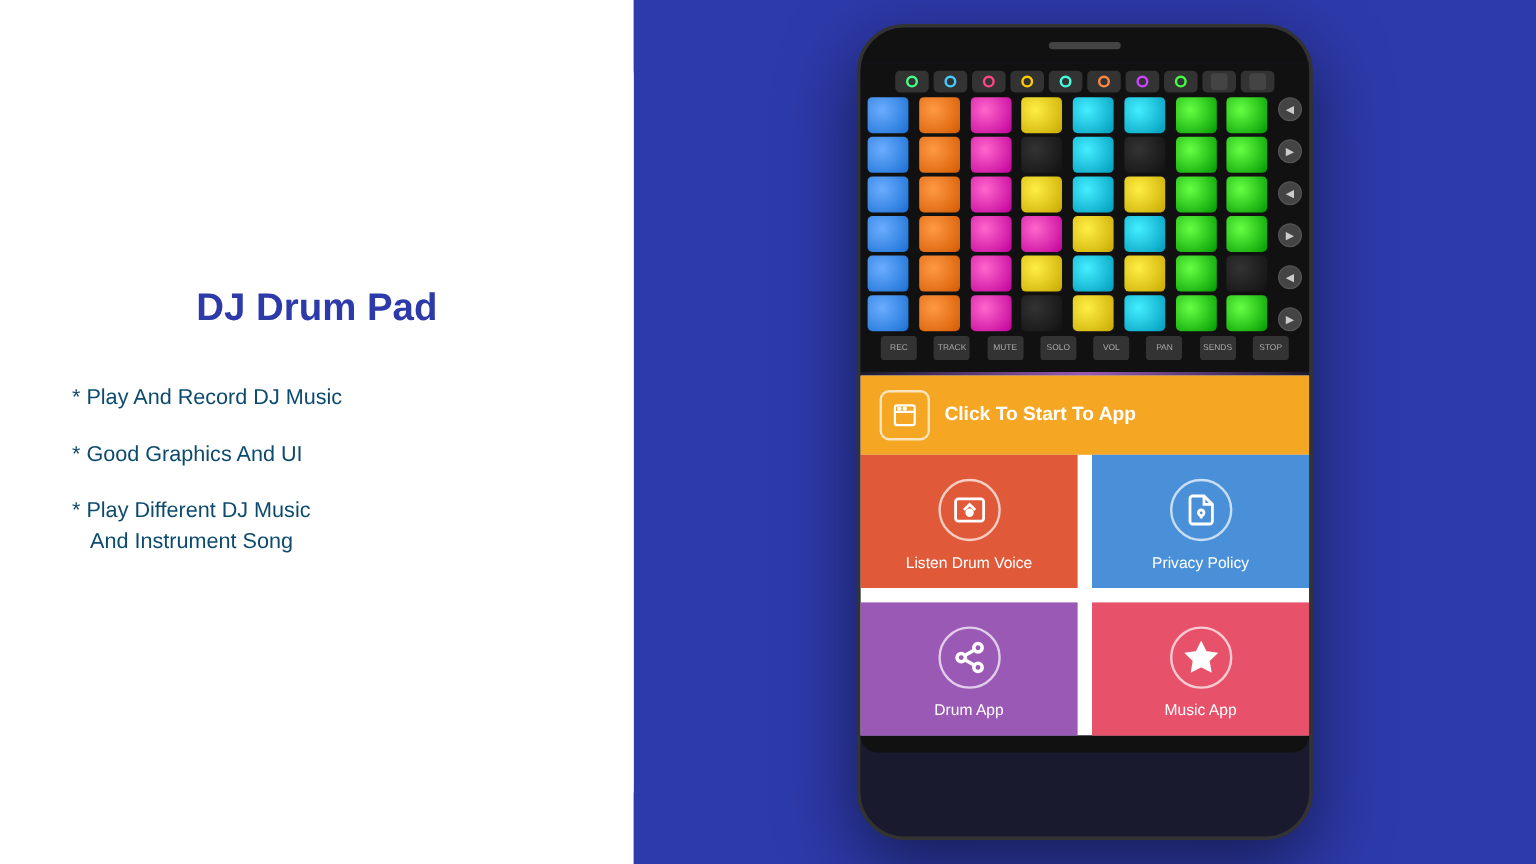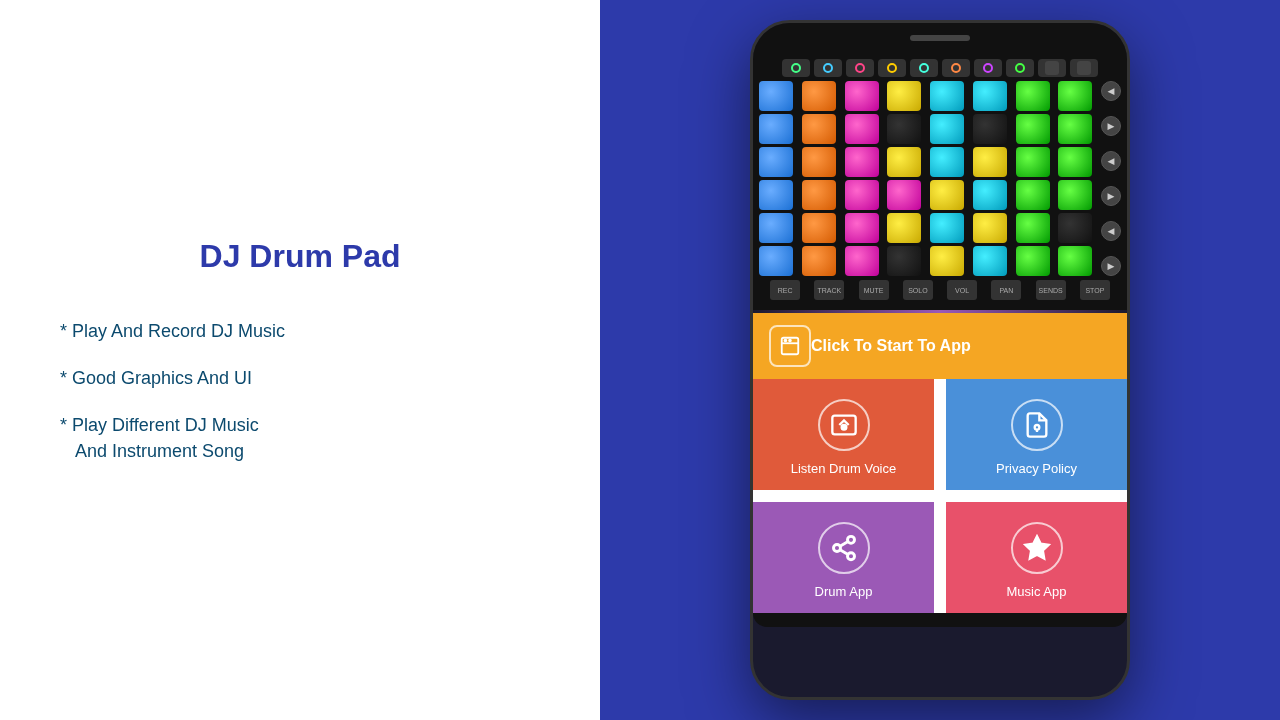--- a/index.html
+++ b/index.html
@@ -7,21 +7,21 @@
       width: 1280px;
       height: 720px;
       overflow: hidden;
       font-family: 'Arial', sans-serif;
       display: flex;
       position: relative;
     }
 
     
     .left-panel {
-      width: 600px;
+      width: 528px;
       height: 720px;
       background: #fff;
       position: relative;
       z-index: 2;
       display: flex;
       flex-direction: column;
       justify-content: center;
       padding: 40px 60px;
       clip-path: ellipse(110% 100% at 0% 50%);
     }
@@ -187,20 +187,21 @@
       background: #fff;
       flex: 1;
     }
 
     
     .start-btn {
       background: #f5a623;
       display: flex;
       align-items: center;
       padding: 12px 16px;
+      gap: 12px;
       margin: 0;
     }
 
     .start-btn-icon {
       width: 42px;
       height: 42px;
       border: 2.5px solid rgba(255,255,255,0.7);
       border-radius: 8px;
       display: flex;
       align-items: center;

